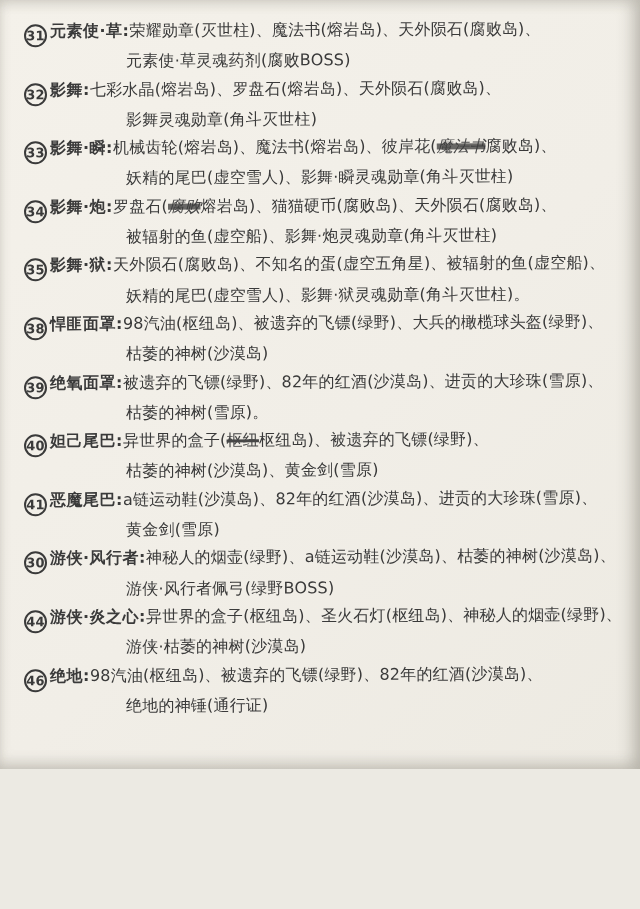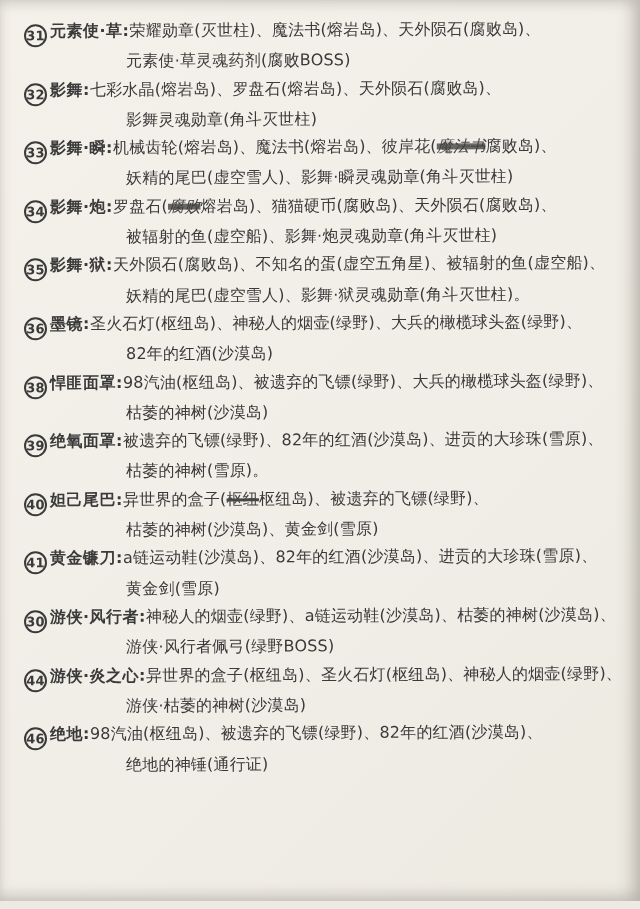--- a/index.html
+++ b/index.html
@@ -4,21 +4,21 @@
 <style>
   html, body { margin: 0; padding: 0; }
   body {
     width: 640px; height: 909px;
     background: #eceae3;
     font-family: "DejaVu Sans", sans-serif;
     overflow: hidden;
   }
   .paper {
     position: relative;
-    width: 640px; height: 901px;
+    width: 640px; height: 769px;
     background: linear-gradient(135deg, #f4f1ea 0%, #f1eee7 55%, #edeae2 100%);
     box-shadow: inset -10px 0 14px rgba(120,115,105,0.28),
                 inset 0 -8px 12px rgba(120,115,105,0.18),
                 inset 0 6px 10px rgba(150,145,135,0.12);
     box-sizing: border-box;
     padding: 16px 8px 0 24px;
     color: #3a3a3a;
   }
   .entry { margin: 0 0 1px 0; }
   .line {
@@ -89,26 +89,20 @@
   <div class="line cont"><span class="seg">被辐射的鱼(虚空船)、影舞·炮灵魂勋章(角斗灭世柱)</span></div>
       </div>
 
   <div class="entry">
     <div class="line first">
       <span class="num-badge">35</span><span class="entry-title">影舞·狱:</span><span class="entry-items"><span class="seg">天外陨石(腐败岛)、不知名的蛋(虚空五角星)、被辐射的鱼(虚空船)、</span></span>
     </div>
   <div class="line cont"><span class="seg">妖精的尾巴(虚空雪人)、影舞·狱灵魂勋章(角斗灭世柱)。</span></div>
       </div>
 
-  <div class="entry">
-    <div class="line first">
-      <span class="num-badge">36</span><span class="entry-title">墨镜:</span><span class="entry-items"><span class="seg">圣火石灯(枢纽岛)、神秘人的烟壶(绿野)、大兵的橄榄球头盔(绿野)、</span></span>
-    </div>
-  <div class="line cont"><span class="seg">82年的红酒(沙漠岛)</span></div>
-      </div>
 
 
   <div class="entry">
     <div class="line first">
       <span class="num-badge">38</span><span class="entry-title">悍匪面罩:</span><span class="entry-items"><span class="seg">98汽油(枢纽岛)、被遗弃的飞镖(绿野)、大兵的橄榄球头盔(绿野)、</span></span>
     </div>
   <div class="line cont"><span class="seg">枯萎的神树(沙漠岛)</span></div>
       </div>
 
   <div class="entry">
@@ -120,21 +114,21 @@
 
   <div class="entry">
     <div class="line first">
       <span class="num-badge">40</span><span class="entry-title">妲己尾巴:</span><span class="entry-items"><span class="seg">异世界的盒子(</span><span class="seg struck">枢纽</span><span class="seg">枢纽岛)、被遗弃的飞镖(绿野)、</span></span>
     </div>
   <div class="line cont"><span class="seg">枯萎的神树(沙漠岛)、黄金剑(雪原)</span></div>
       </div>
 
   <div class="entry">
     <div class="line first">
-      <span class="num-badge">41</span><span class="entry-title">黄金镰刀:</span><span class="entry-items"><span class="seg">a链运动鞋(沙漠岛)、82年的红酒(沙漠岛)、进贡的大珍珠(雪原)、</span></span>
+      <span class="num-badge">41</span><span class="entry-title">恶魔尾巴:</span><span class="entry-items"><span class="seg">a链运动鞋(沙漠岛)、82年的红酒(沙漠岛)、进贡的大珍珠(雪原)、</span></span>
     </div>
   <div class="line cont"><span class="seg">黄金剑(雪原)</span></div>
       </div>
 
 
   <div class="entry">
     <div class="line first">
       <span class="num-badge">30</span><span class="entry-title">游侠·风行者:</span><span class="entry-items"><span class="seg">神秘人的烟壶(绿野)、a链运动鞋(沙漠岛)、枯萎的神树(沙漠岛)、</span></span>
     </div>
   <div class="line cont"><span class="seg">游侠·风行者佩弓(绿野BOSS)</span></div>

